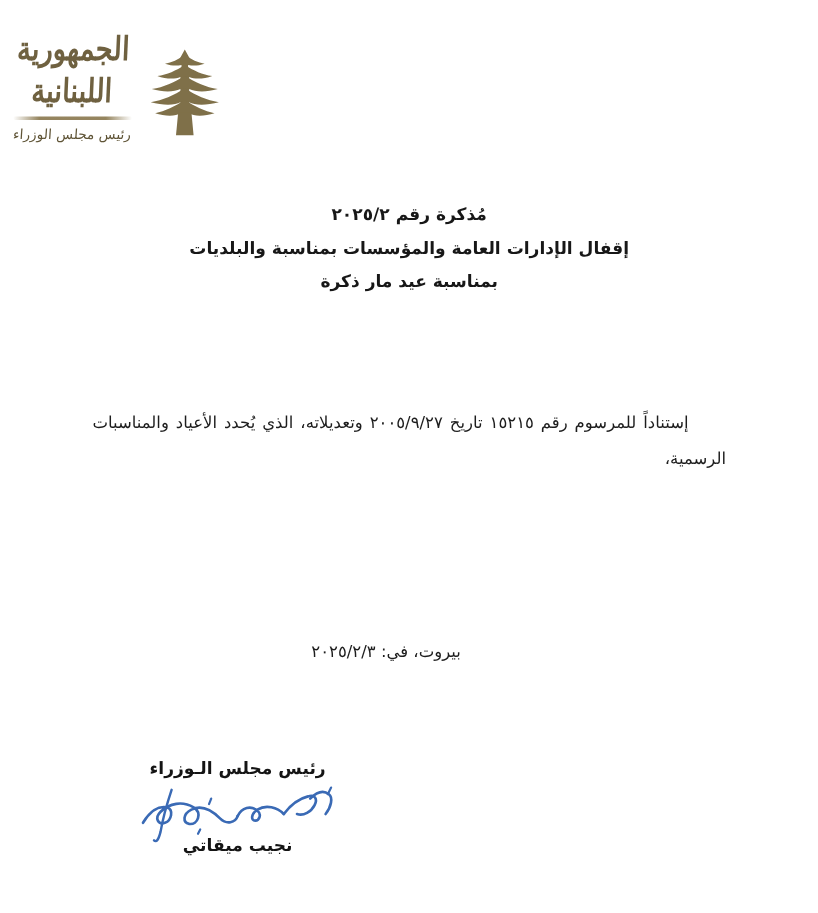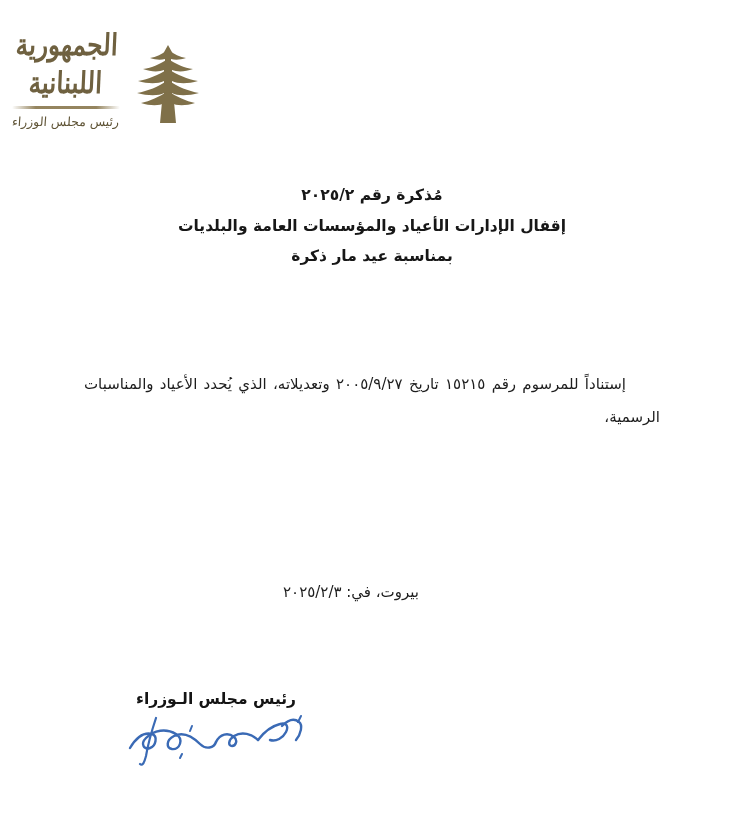--- a/index.html
+++ b/index.html
@@ -192,21 +192,21 @@
           <path d="M30 60 L42 60 L44 81 L28 81 Z"></path>
         </g>
       </svg>
     </div>
 
   </div>
 </div>
 
 <div class="title-block">
   <div class="title-line t1">مُذكرة رقم ٢٠٢٥/٢</div>
-  <div class="title-line t2">إقفال الإدارات الأعياد والمؤسسات العامة والبلديات</div>
+  <div class="title-line t2">إقفال الإدارات العامة والمؤسسات بمناسبة والبلديات</div>
   <div class="title-line t3">بمناسبة عيد مار ذكرة</div>
 </div>
 
 <div class="body-block">
   <p class="para indent">إستناداً للمرسوم رقم ١٥٢١٥ تاريخ ٢٠٠٥/٩/٢٧ وتعديلاته، الذي يُحدد الأعياد والمناسبات الرسمية،</p>
 </div>
 
 <div class="date-line">بيروت، في: ٢٠٢٥/٢/٣</div>
 
 <div class="signature-block">
@@ -224,13 +224,14 @@
                  C187 34 180 38 174 36" stroke-width="2.4"></path>
         <path d="M186 22 C192 16 198 14 203 18 C207 21 205 30 200 36" stroke-width="2.4"></path>
         <path d="M60 14 C56 26 52 40 50 52 C48 60 46 62 44 60" stroke-width="2.2"></path>
         <path d="M96 22 L94 27" stroke-width="2"></path>
         <path d="M205 12 L202 18" stroke-width="2"></path>
         <path d="M86 50 L84 54" stroke-width="2"></path>
       </g>
     </svg>
   </div>
 
+  <div class="sig-name">نجيب ميقاتي</div>
 </div>
 
 </body></html>

